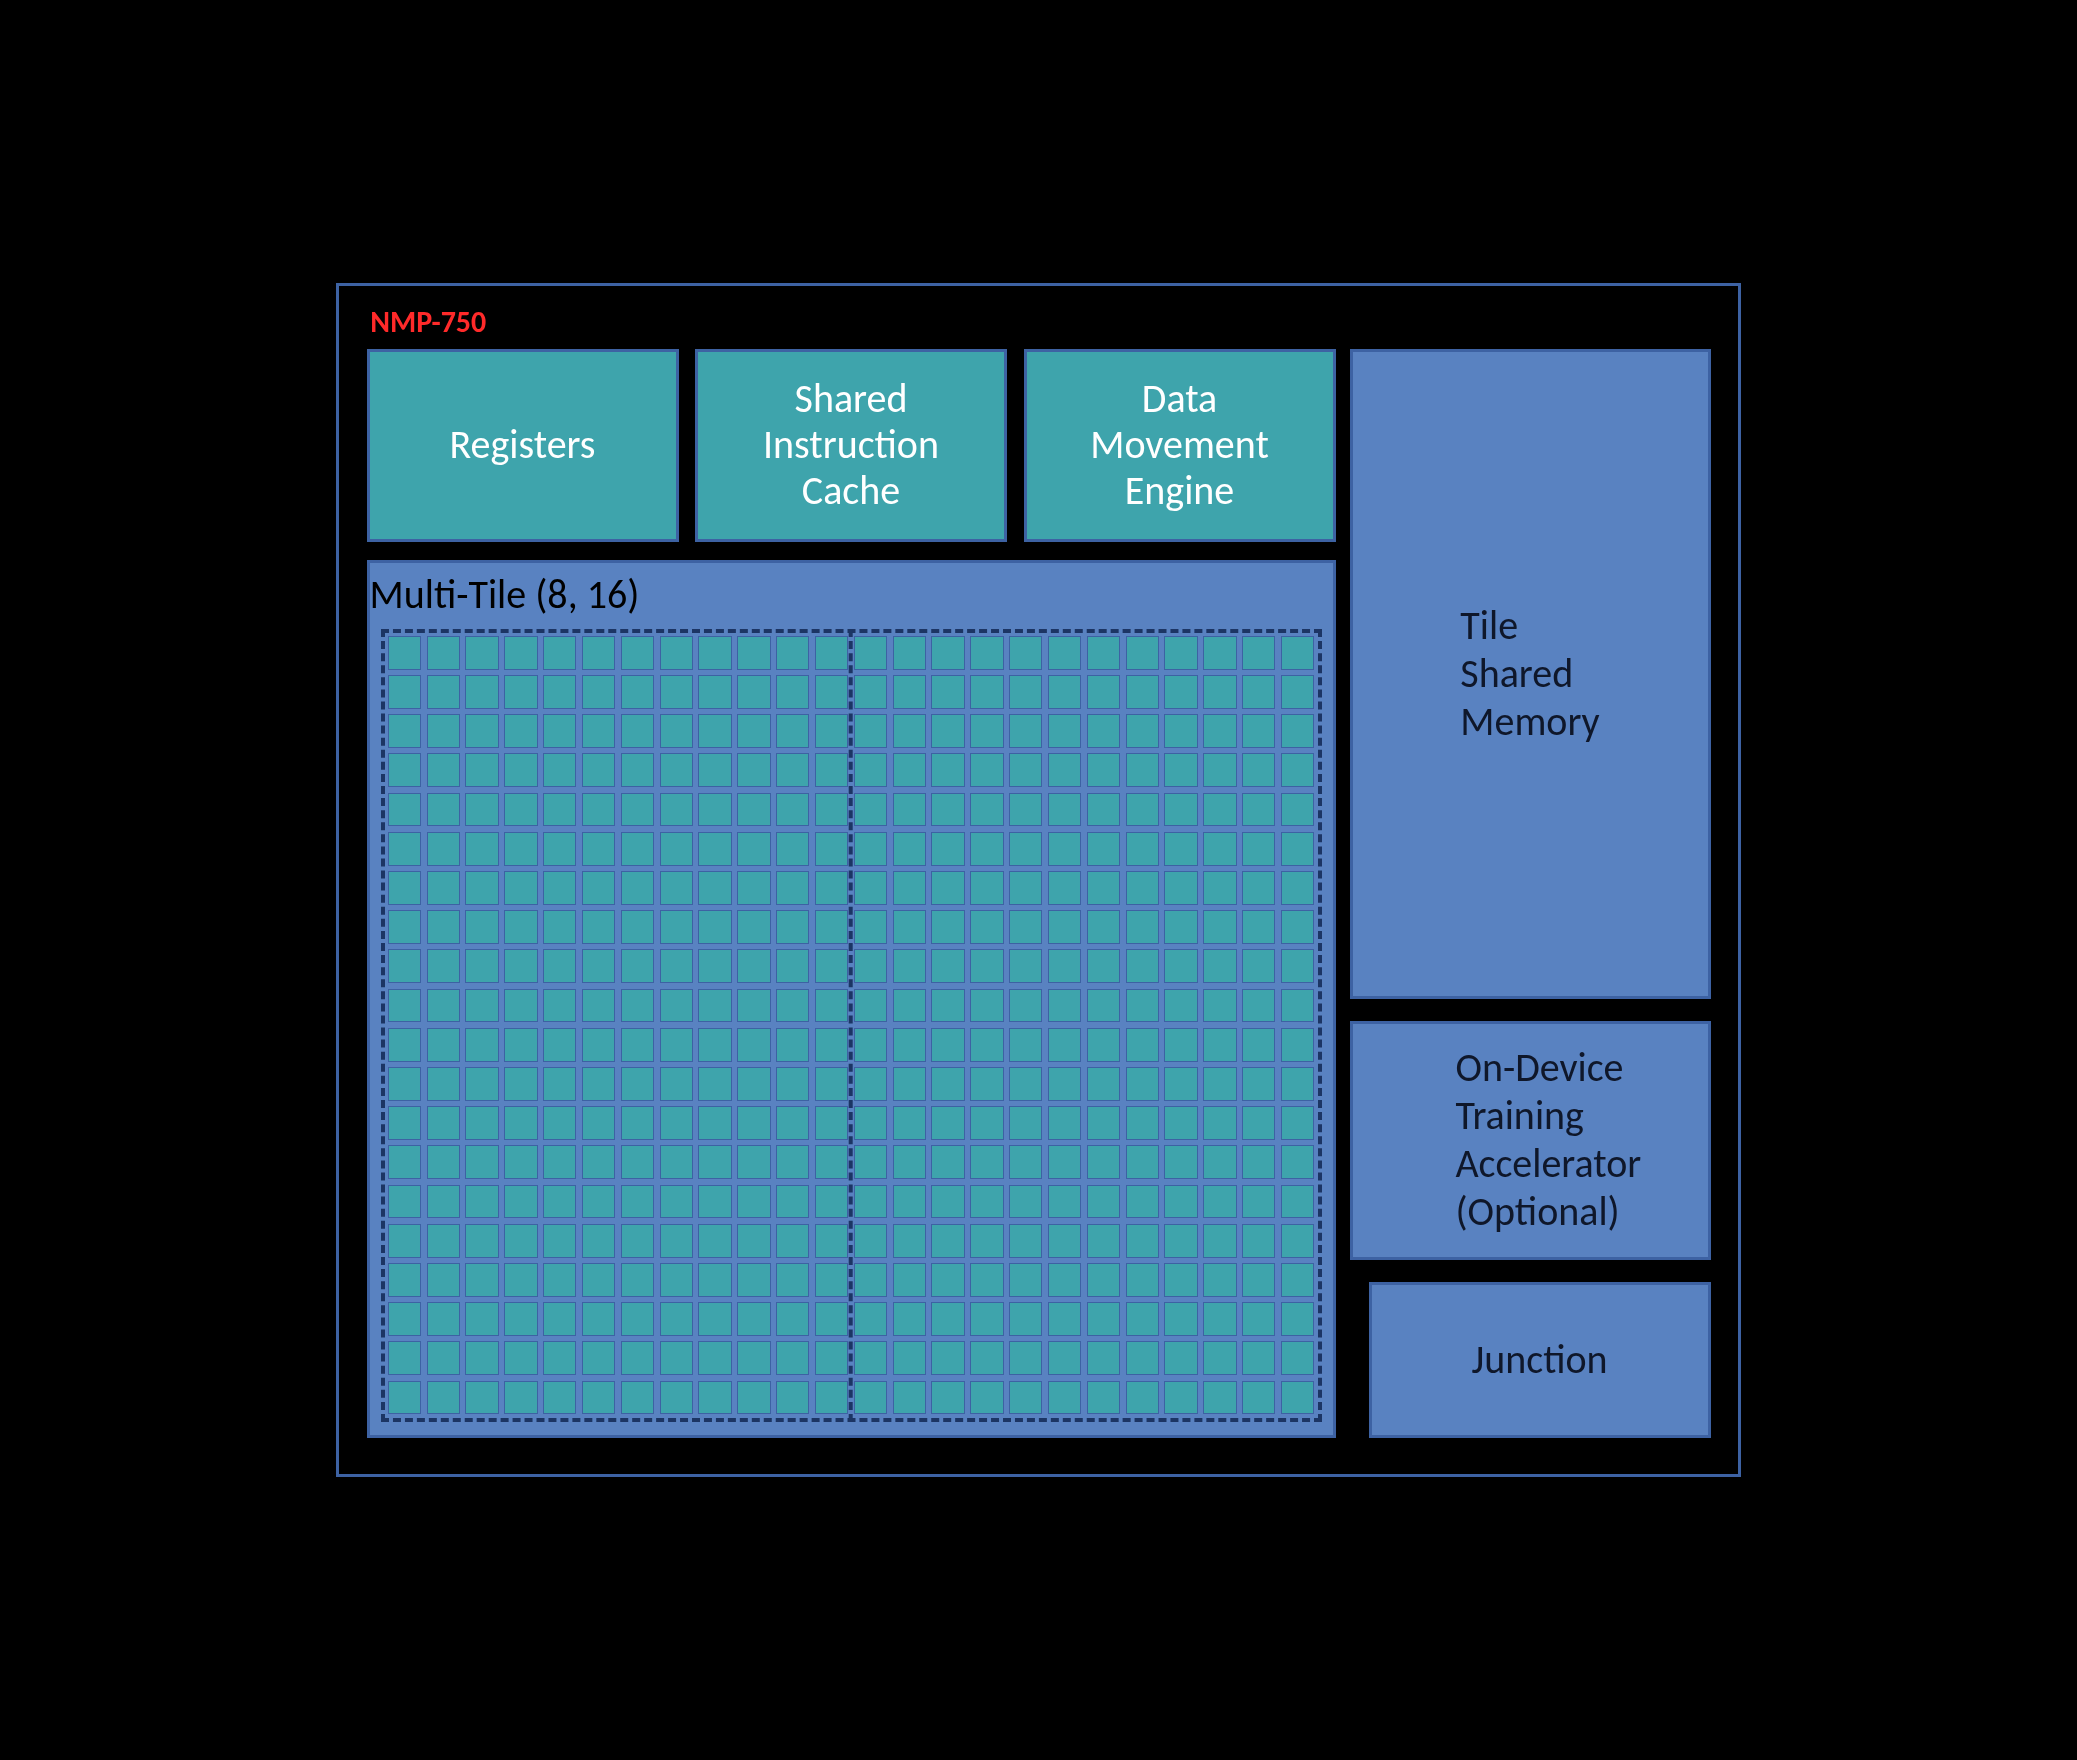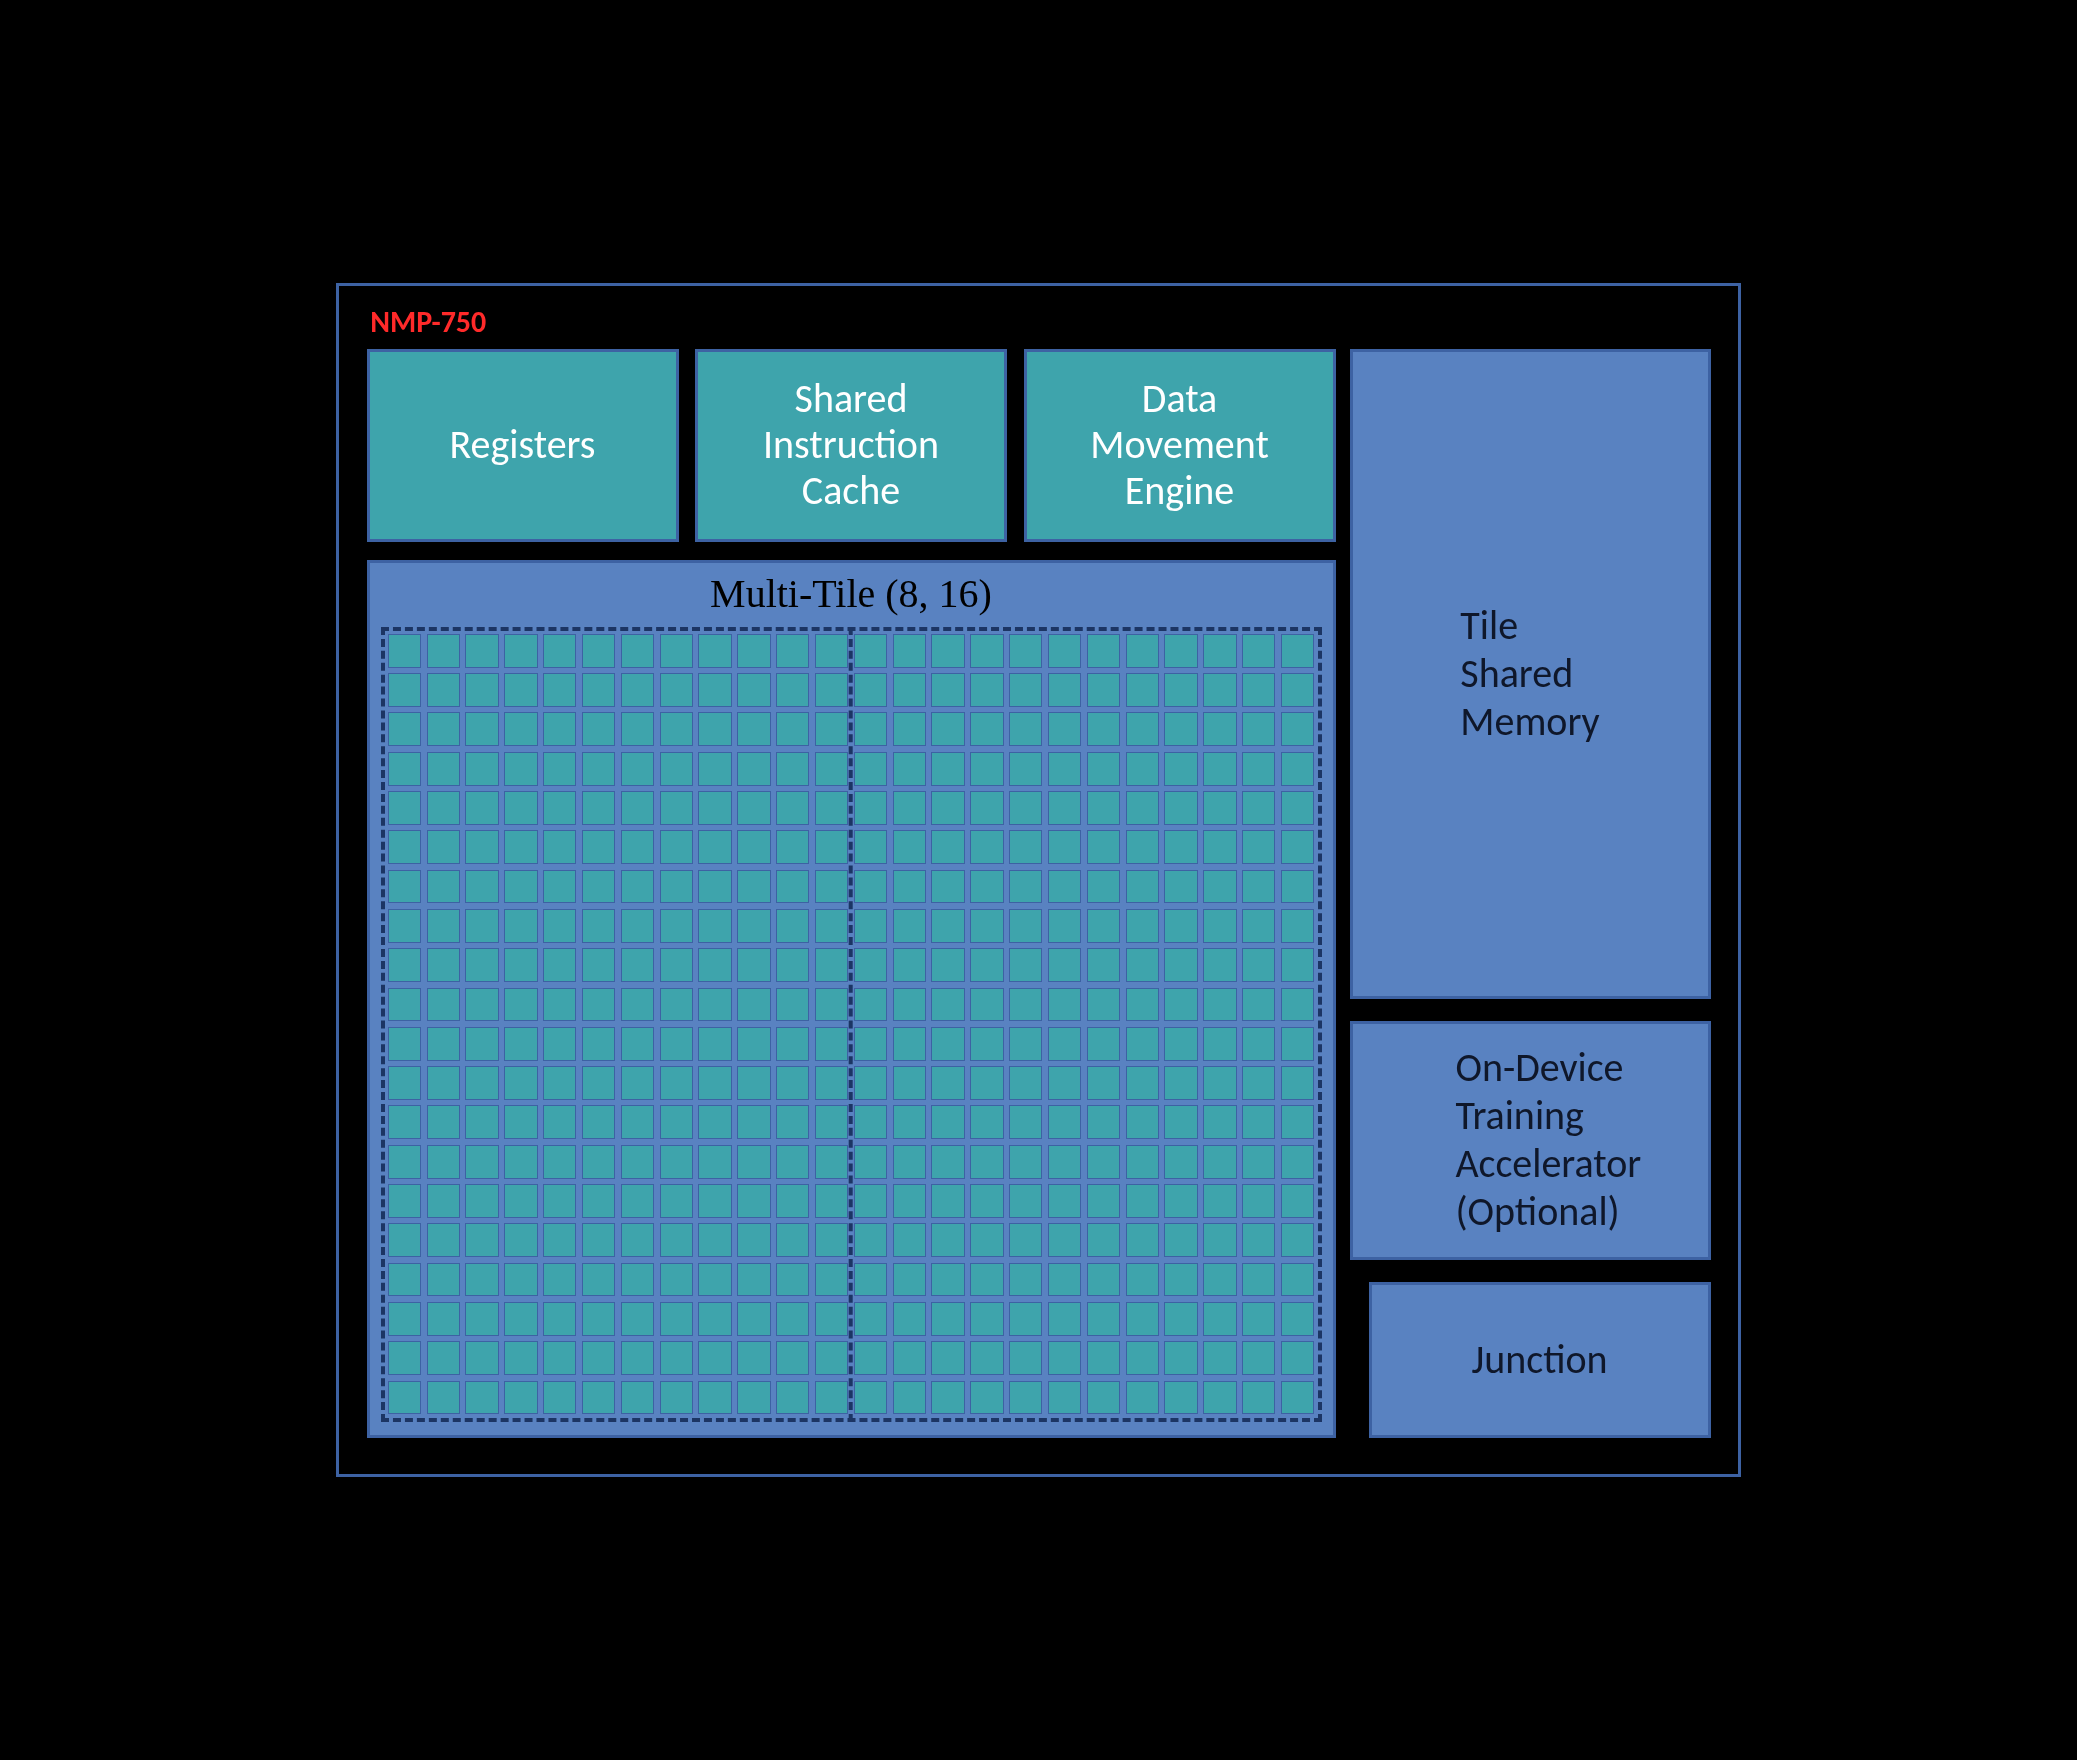--- a/index.html
+++ b/index.html
@@ -77,23 +77,21 @@
   .multitile {
     flex: 1;
     background: #5982c1;
     border: 3.7px solid #3d62a3;
     display: flex;
     flex-direction: column;
   }
   .multitile-header {
     color: #000;
     font-size: 40px;
-    text-align: center;
     padding: 7.3px 0 9.2px 0;
-    font-family: Liberation Serif, serif;
   }
   .tile-area {
     flex: 1;
     position: relative;
     margin: 0 11px 13px 11px;
   }
   .dash-outer {
     position: absolute;
     inset: 0;
     border: 4.6px dashed #1c3564;

